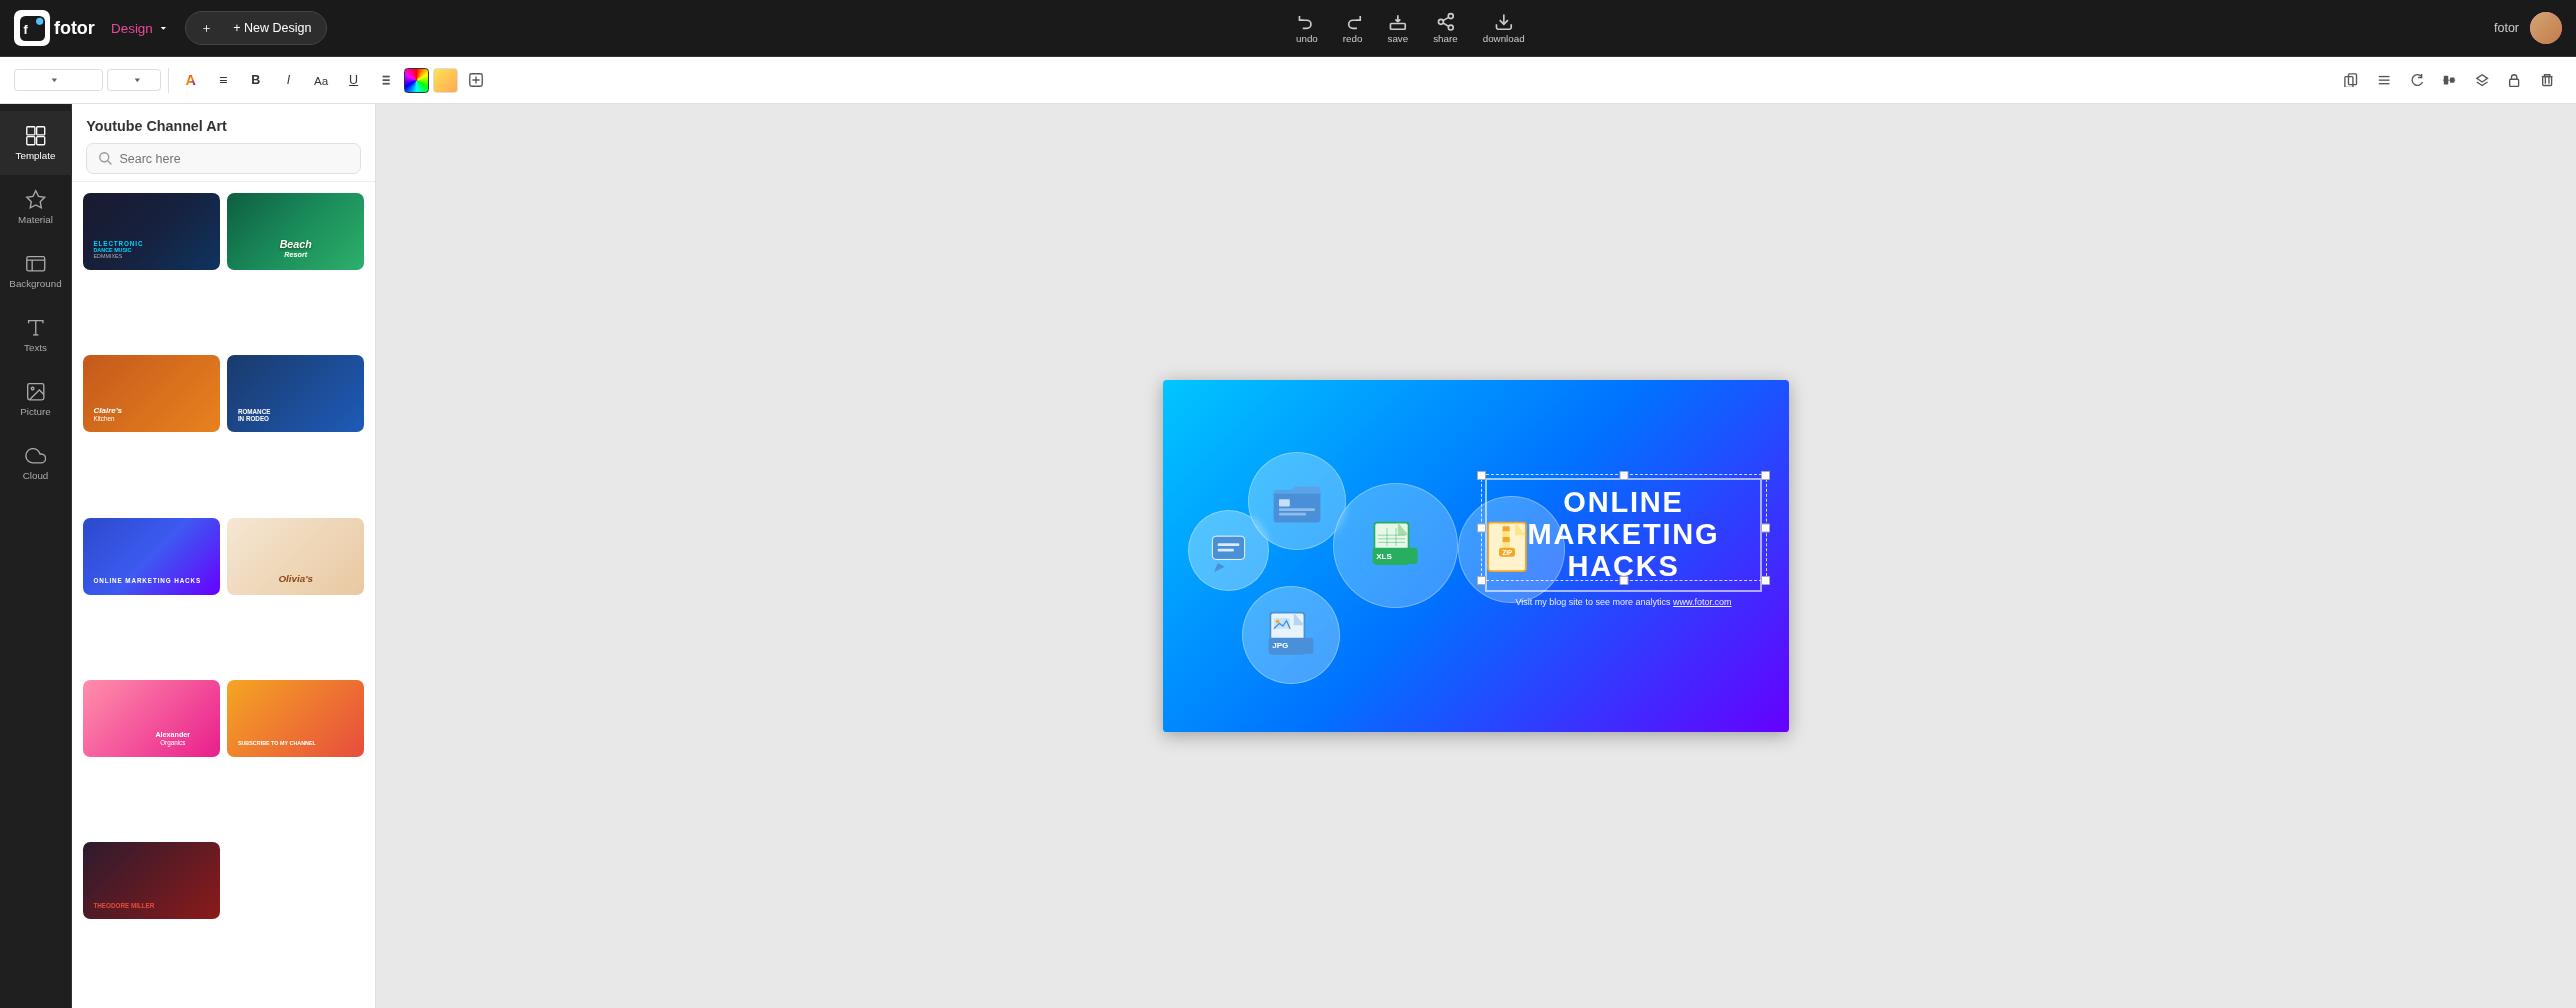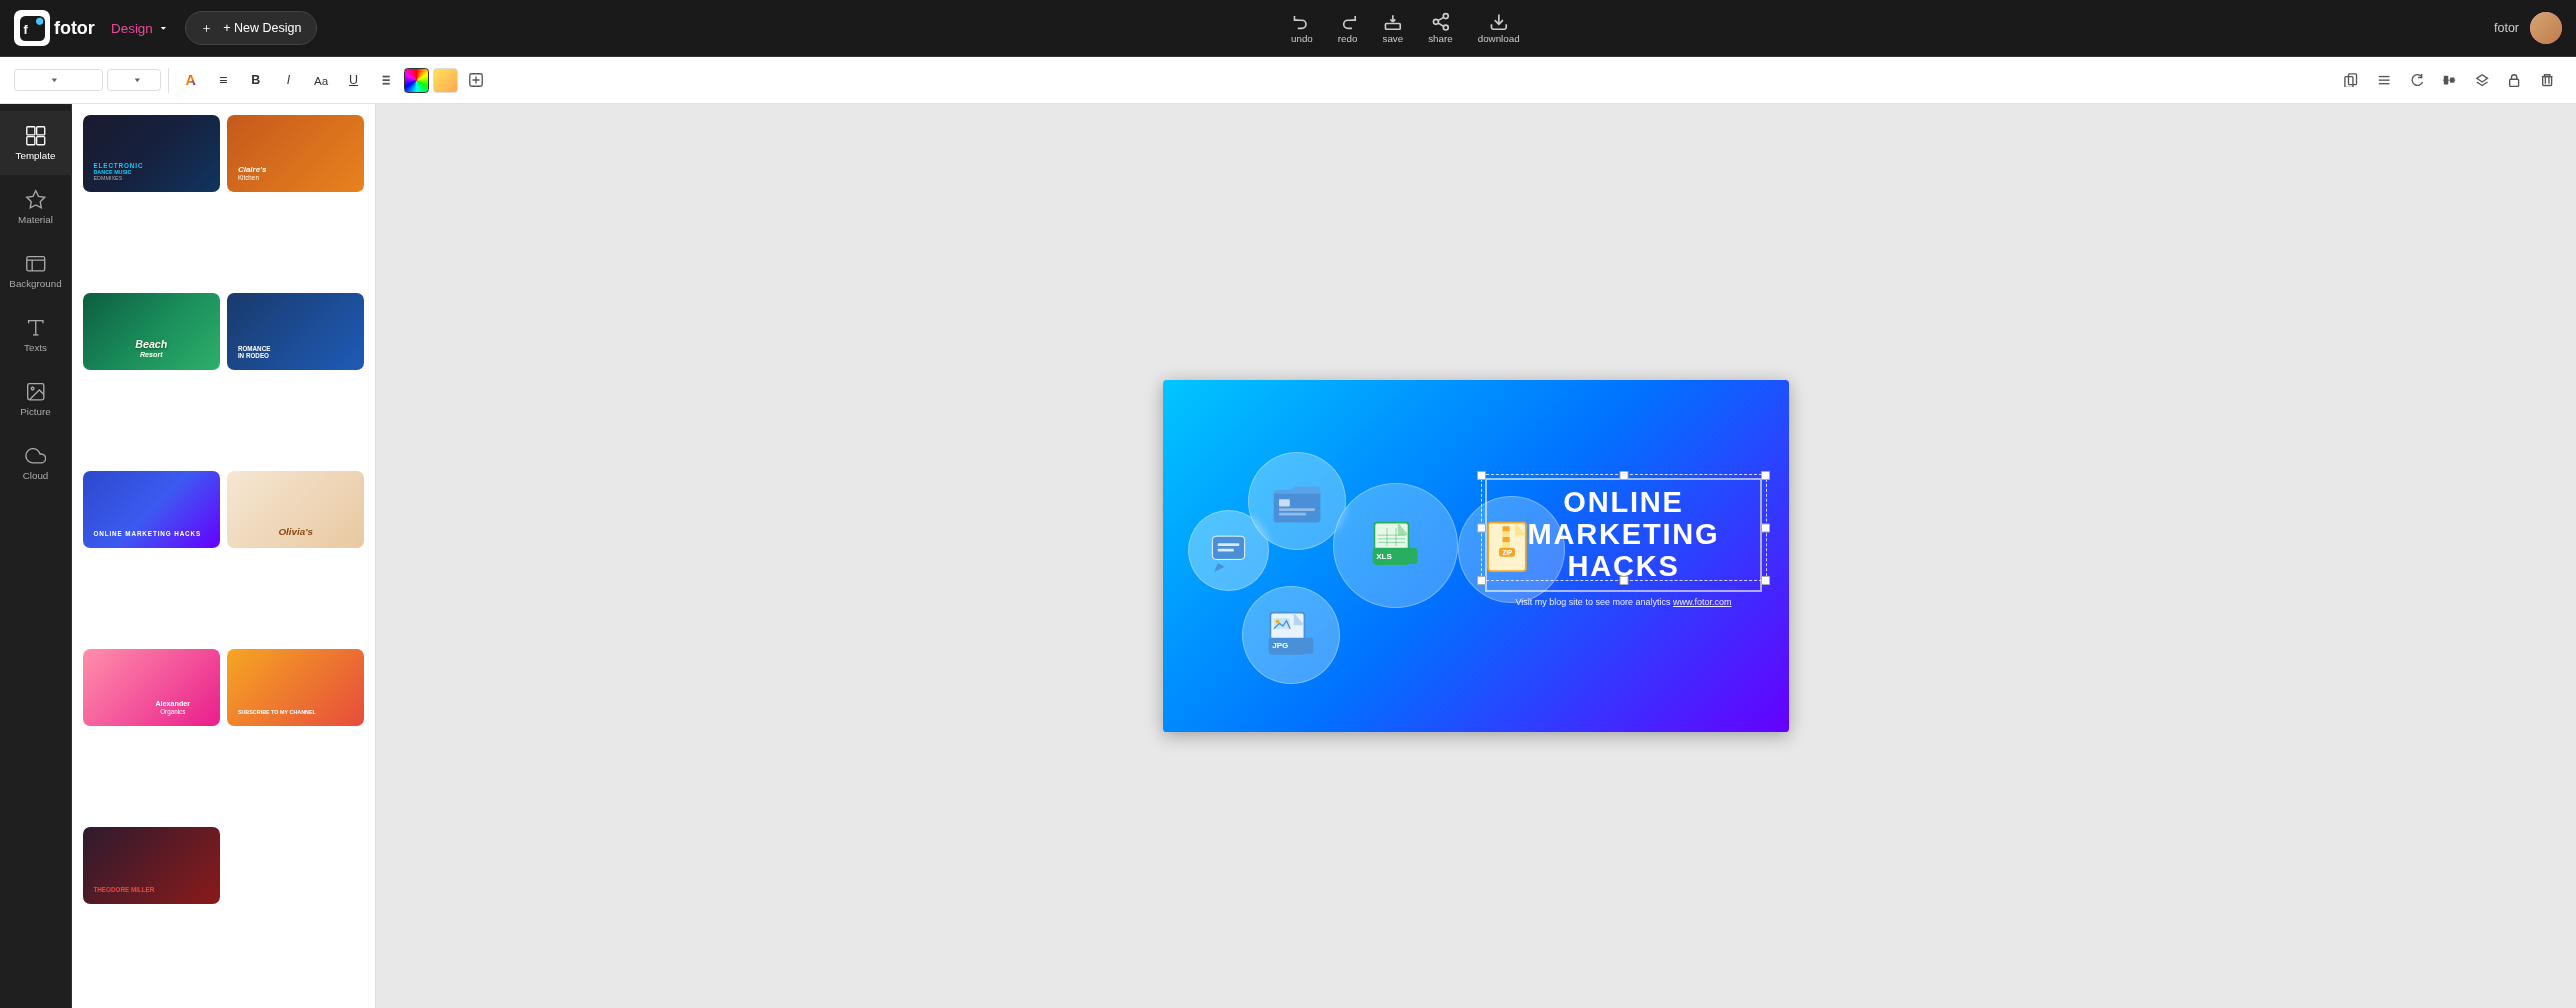--- a/index.html
+++ b/index.html
@@ -453,21 +453,21 @@
 
   <button class="design-btn">
     <span>Design</span>
     <svg viewBox="0 0 16 16" fill="#fff" width="10.7" height="10.7">
         <path d="M4 6l4 4 4-4"></path>
       </svg>
   </button>
 
   <button class="new-design-btn">
     <span>＋</span>
-    <span style="margin-left:5px">+ New Design</span>
+    <span style="margin-left:15px">+ New Design</span>
   </button>
 
   <div class="header-center">
     <div class="header-action">
       <svg viewBox="0 0 24 24" fill="none" stroke="#ccc" stroke-width="2">
           <path d="M3 10h9a5 5 0 0 1 0 10H7"></path>
           <polyline points="3,5 3,10 8,10"></polyline>
         </svg>
       <span>undo</span>
     </div>
@@ -658,47 +658,57 @@
     </div>
     <div class="sidebar-icon-item">
       <svg width="21.5" height="21.5" viewBox="0 0 24 24" fill="none" stroke="#aaa" stroke-width="1.5">
         <path d="M18 10h-1.26A8 8 0 1 0 9 20h9a5 5 0 0 0 0-10z"></path>
       </svg>
       <span style="font-size:9.8px;color:#aaa;">Cloud</span>
     </div>
   </div>
 
   <div class="left-panel">
+    <div class="panel-header">
+      <div class="panel-title">Youtube Channel Art</div>
+      <div class="search-box">
+        <svg width="14.3" height="14.3" viewBox="0 0 16 16" fill="none" stroke="#999" stroke-width="1.5">
+          <circle cx="7" cy="7" r="5"></circle>
+            <line x1="11" y1="11" x2="15" y2="15"></line>
+        </svg>
+        <input type="text" style="border: none; background: transparent; outline: none; font-size: 12.5px; color: rgb(102, 102, 102); flex: 1 1 0%;" placeholder="Searc here">
+      </div>
+    </div>
 
     <div class="template-grid">
 
       <div class="template-card tc-1">
         <div class="tc-overlay" style="background:linear-gradient(135deg,#1a1a2e,#16213e,#0f3460);">
           <div style="padding:5.4px;">
             <div style="font-size:6.3px;font-weight:900;color:#00d4ff;text-transform:uppercase;letter-spacing:0.9px;">ELECTRONIC</div>
             <div style="font-size:5.4px;font-weight:700;color:#00d4ff;text-transform:uppercase;">DANCE MUSIC</div>
             <div style="font-size:5.4px;color:#aaa;text-transform:uppercase;">EDMMIXES</div>
           </div>
         </div>
       </div>
 
+      <div class="template-card tc-2" style="background:linear-gradient(135deg,#0d5e3f,#1a8c5b,#2db06a);">
+        <div class="tc-overlay">
+          <div style="padding:5.4px;text-align:center;">
+            <div style="font-size:10.7px;font-weight:900;color:#ffe;font-style:italic;text-shadow:0 0.9px 2.7px rgba(0,0,0,0.5);">Beach</div>
+            <div style="font-size:7.2px;font-weight:700;color:#ffe;font-style:italic;">Resort</div>
+          </div>
+        </div>
+      </div>
+
       <div class="template-card" style="background:linear-gradient(135deg,#c45a1c,#e8821e);">
         <div class="tc-overlay">
           <div style="padding:5.4px;">
             <div style="font-size:8px;font-weight:900;color:#fff;font-style:italic;">Claire's</div>
             <div style="font-size:6.3px;color:#ffe;">Kitchen</div>
-          </div>
-        </div>
-      </div>
-
-      <div class="template-card tc-2" style="background:linear-gradient(135deg,#0d5e3f,#1a8c5b,#2db06a);">
-        <div class="tc-overlay">
-          <div style="padding:5.4px;text-align:center;">
-            <div style="font-size:10.7px;font-weight:900;color:#ffe;font-style:italic;text-shadow:0 0.9px 2.7px rgba(0,0,0,0.5);">Beach</div>
-            <div style="font-size:7.2px;font-weight:700;color:#ffe;font-style:italic;">Resort</div>
           </div>
         </div>
       </div>
 
       <div class="template-card" style="background:linear-gradient(135deg,#1a3a6b,#1e5bb8);">
         <div class="tc-overlay">
           <div style="padding:5.4px;">
             <div style="font-size:6.3px;font-weight:700;color:#fff;text-transform:uppercase;">ROMANCE</div>
             <div style="font-size:6.3px;font-weight:700;color:#fff;text-transform:uppercase;">IN RODEO</div>
           </div>

